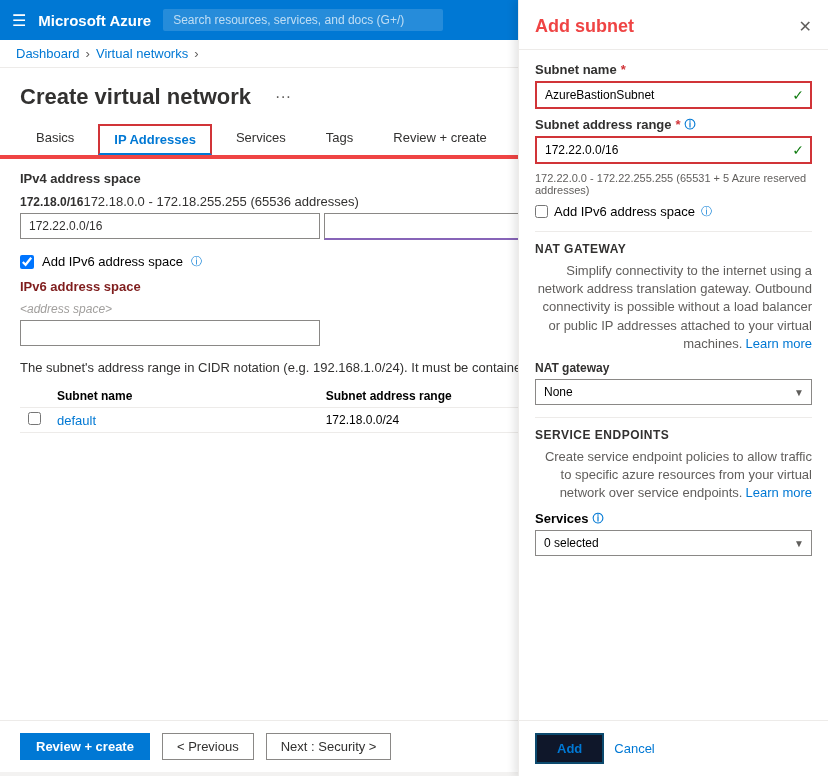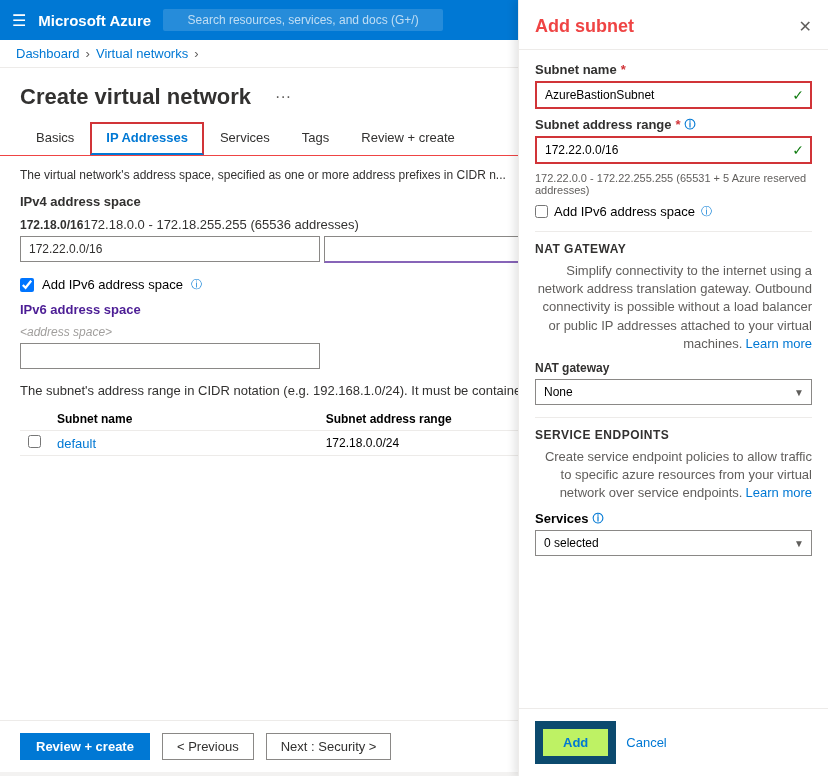--- a/index.html
+++ b/index.html
@@ -14,25 +14,24 @@
       padding: 0 12px;
       gap: 12px;
     }
     .navbar-hamburger { color: white; font-size: 16px; cursor: pointer; }
     .navbar-title { color: white; font-weight: 600; font-size: 15px; flex: 0 0 auto; }
     .navbar-search {
       background: rgba(255,255,255,0.15);
       border: none;
       border-radius: 2px;
       color: white;
-      padding: 4px 20px;
+      padding: 4px 10px;
       width: 280px;
       font-size: 12px;
       outline: none;
-      text-align: center;
     }
     .navbar-search::placeholder { color: rgba(255,255,255,0.7); }
     .navbar-spacer { flex: 1; }
     .navbar-dots { color: white; font-size: 18px; letter-spacing: 2px; }
 
     
     .breadcrumb {
       background: white;
       padding: 6px 16px;
       display: flex;
@@ -61,22 +60,23 @@
       align-items: center;
       gap: 24px;
     }
     .page-title { font-size: 22px; font-weight: 600; color: #323130; }
     .page-menu { color: #605e5c; font-size: 16px; cursor: pointer; }
 
     
     .tabs {
       display: flex;
       padding: 12px 20px 0 20px;
-      border-bottom: 1px solid #ef4444;
-      gap: 0;
+      border-bottom: 4px solid #ef4444;
+      gap: 8px;
+      align-items: flex-end;
     }
     .tab {
       padding: 8px 16px;
       cursor: pointer;
       font-size: 13px;
       color: #323130;
       border-bottom: 2px solid transparent;
       white-space: nowrap;
     }
     .tab.active {
@@ -120,21 +120,21 @@
     .checkbox-row {
       display: flex;
       align-items: center;
       gap: 8px;
       margin: 10px 0;
       font-size: 12px;
     }
     .checkbox-row input[type=checkbox] { width: 14px; height: 14px; }
 
     .ipv6-section { margin-top: 4px; }
-    .ipv6-label { font-size: 13px; font-weight: 600; color: #4c1d95; margin-bottom: 8px; }
+    .ipv6-label { font-size: 13px; font-weight: 600; color: #7f1d1d; margin-bottom: 8px; }
     .ipv6-placeholder { font-size: 12px; color: #a19f9d; font-style: italic; margin-bottom: 4px; }
     .ipv6-input { border: 1px solid #8a8886; padding: 5px 8px; width: 300px; font-size: 12px; margin-bottom: 4px; }
 
     .subnet-note { font-size: 12px; color: #323130; margin: 10px 0; }
 
     .add-subnet-row {
       display: flex;
       align-items: center;
       gap: 16px;
       margin: 8px 0;
@@ -303,23 +303,23 @@
     .service-label { display: flex; align-items: center; gap: 4px; font-size: 12px; font-weight: 600; margin-bottom: 4px; }
 
     .panel-bottom {
       padding: 12px 16px;
       border-top: 1px solid #edebe9;
       display: flex;
       gap: 10px;
       align-items: center;
     }
     .add-btn {
-      background: #bef264;
+      background: #0f172a;
       color: #0078d4;
-      border: 8px solid #0c4a6e;
+      border: 2px solid #0c4a6e;
       padding: 6px 20px;
       cursor: pointer;
       font-size: 13px;
       font-weight: 600;
     }
     .cancel-btn {
       background: none;
       border: none;
       color: #0078d4;
       cursor: pointer;
@@ -355,21 +355,20 @@
 
   <div class="tabs">
     <div class="tab">Basics</div>
     <div class="tab active">IP Addresses</div>
     <div class="tab">Services</div>
     <div class="tab">Tags</div>
     <div class="tab">Review + create</div>
   </div>
 
   <div class="form-content">
-    <p class="form-desc">The virtual network's address space, specified as one or more address prefixes in CIDR n...</p>
     
     <div class="section-label">IPv4 address space</div>
     
     <div class="address-row">
       <span class="address-val">172.18.0/16</span>
       <span>172.18.0.0 - 172.18.255.255 (65536 addresses)</span>
     </div>
     
     <input class="input-field" type="text" value="172.22.0.0/16" style="">
     <input class="input-field purple-border" type="text" style="">

